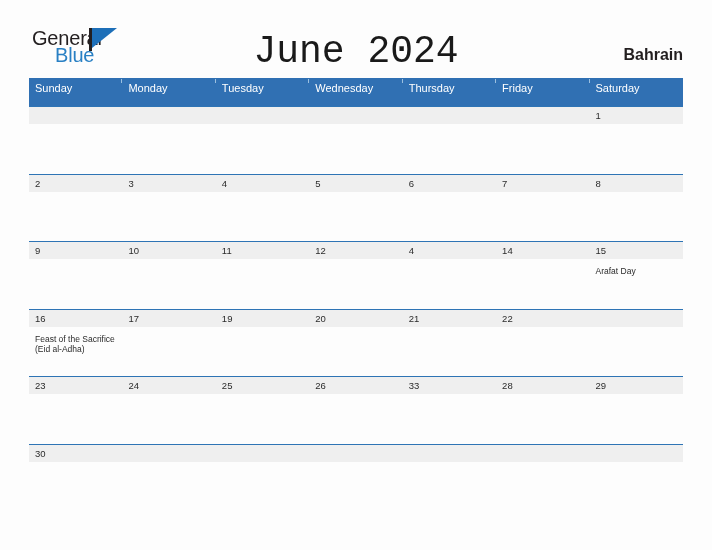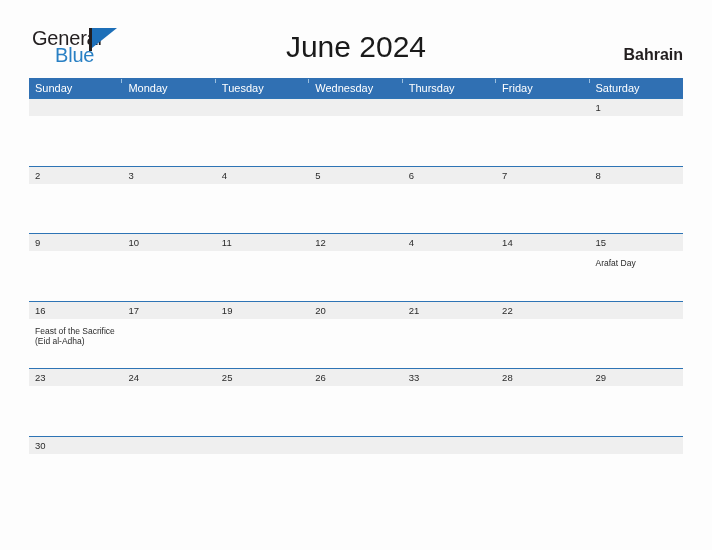--- a/index.html
+++ b/index.html
@@ -75,23 +75,23 @@
     border-top: 20px solid #1d6fb8;
     border-right: 25px solid transparent;
   }
 
   .month-title {
     position: absolute;
     left: 0;
     top: 30px;
     width: 712px;
     text-align: center;
-    font-size: 30px;
+    font-size: 38px;
     color: #1a1a1a;
-    font-family: Liberation Sans, sans-serif;
+    font-family: Liberation Mono, monospace;
     font-weight: normal;
     letter-spacing: 0px;
   }
 
   .country-label {
     position: absolute;
     right: 29px;
     top: 46px;
     font-size: 16px;
     font-weight: bold;
@@ -103,21 +103,21 @@
   .calendar {
     position: absolute;
     left: 29px;
     top: 78px;
     width: 654px;
   }
 
   .weekday-header {
     display: flex;
     width: 654px;
-    height: 20px;
+    height: 28px;
     background: #3070b3;
   }
   .weekday-cell {
     width: 93.43px;
     height: 20px;
     box-sizing: border-box;
     padding-left: 6px;
     color: #ffffff;
     font-size: 11px;
     line-height: 20px;

